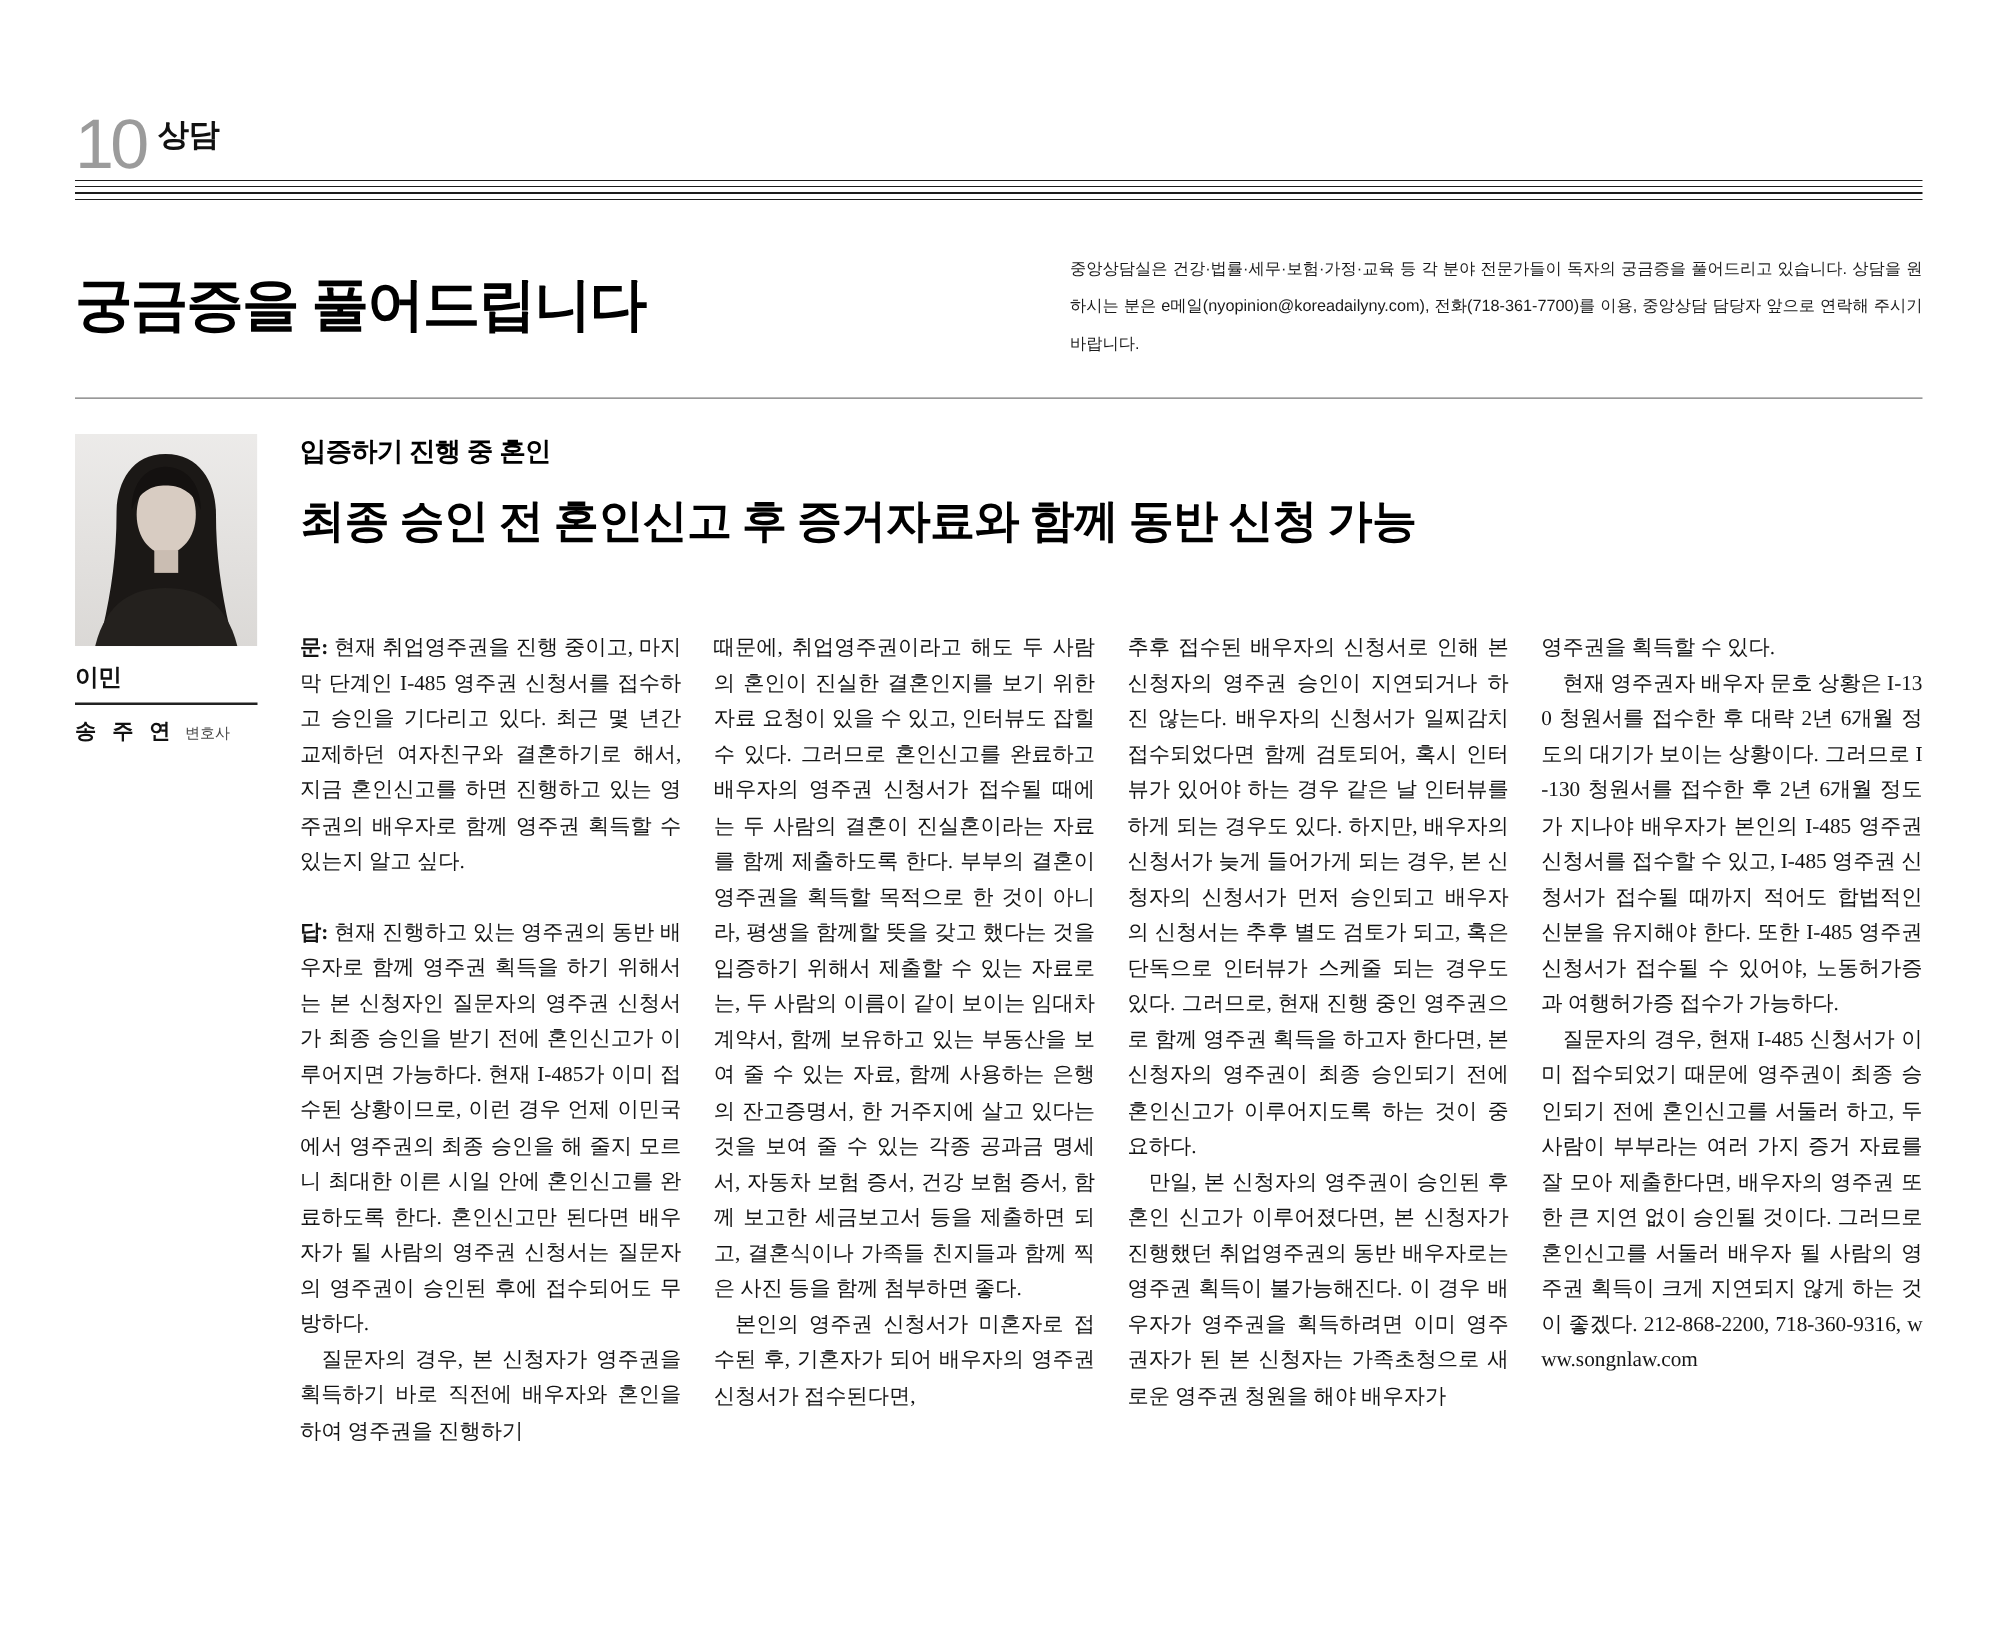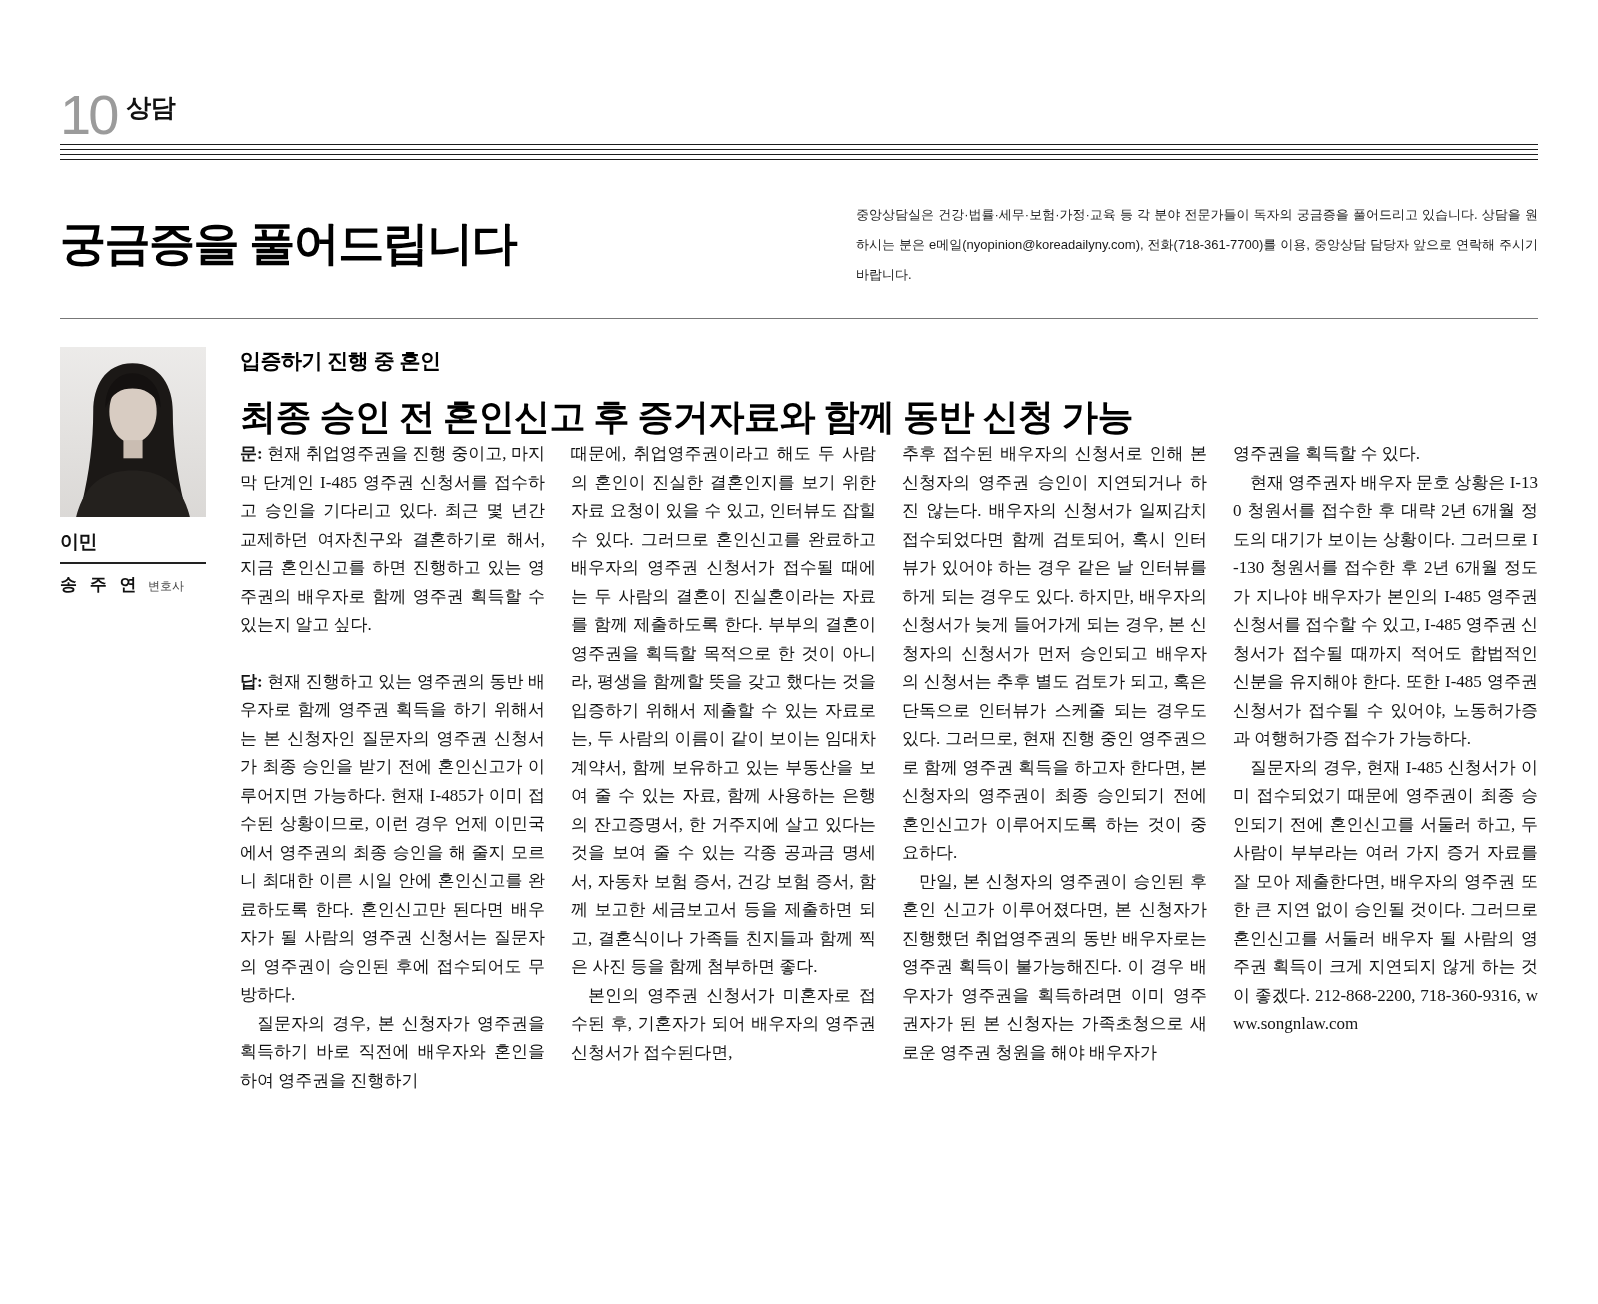--- a/index.html
+++ b/index.html
@@ -150,20 +150,21 @@
     letter-spacing: -0.5px;
     line-height: 1.25;
     white-space: nowrap;
     overflow: hidden;
     color: #000;
   }
 
   .columns {
     display: flex;
     gap: 26px;
+    margin-top: 64px;
   }
   .col {
     flex: 1;
     min-width: 0;
     font-family: "Liberation Serif", serif;
     font-size: 17px;
     line-height: 28.5px;
     text-align: justify;
     text-justify: inter-character;
     word-break: break-all;

